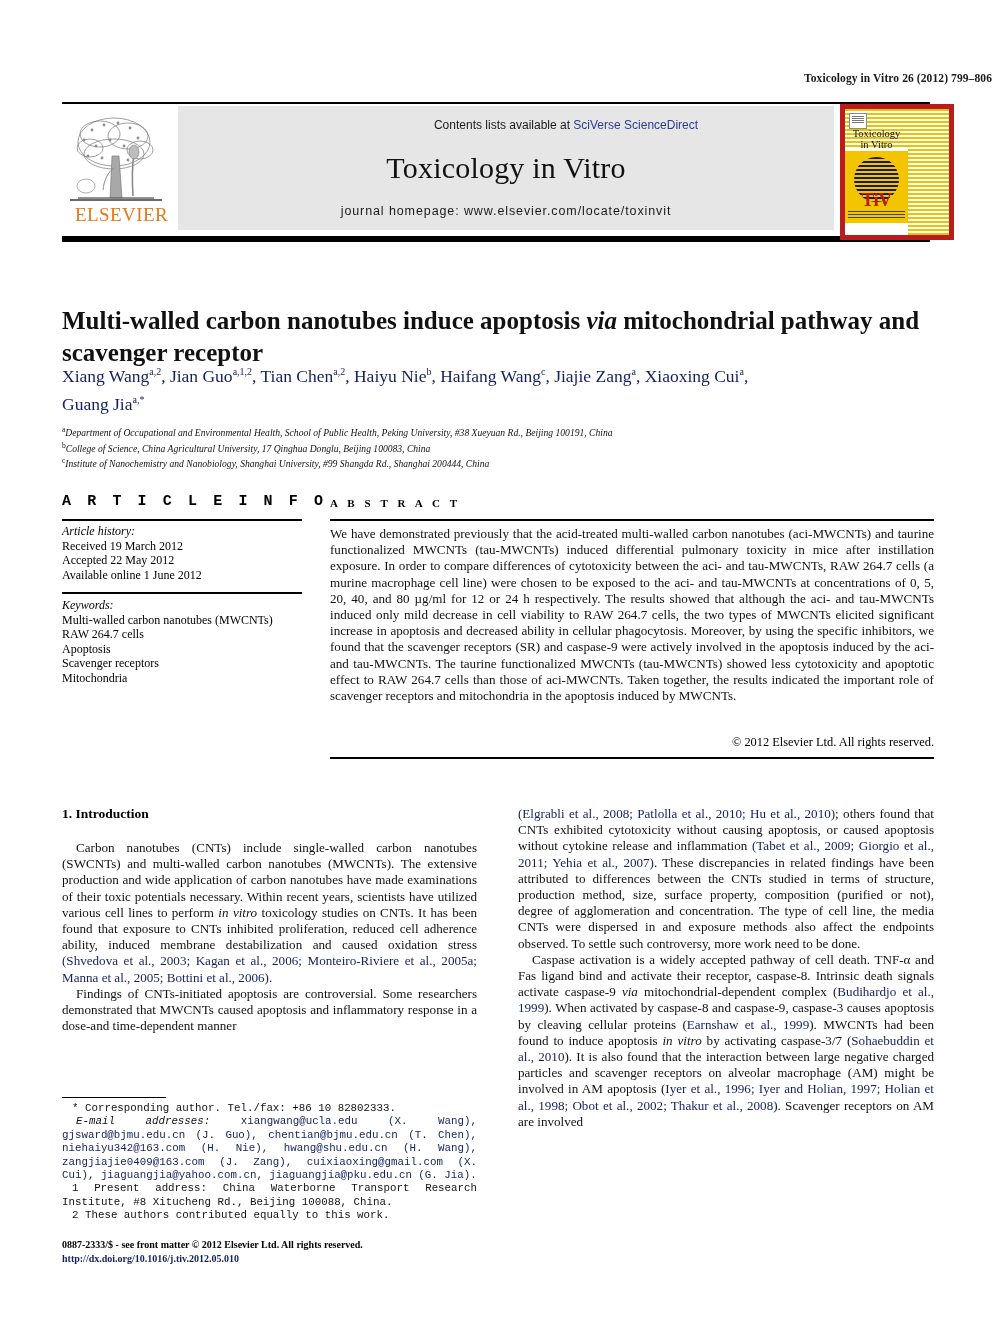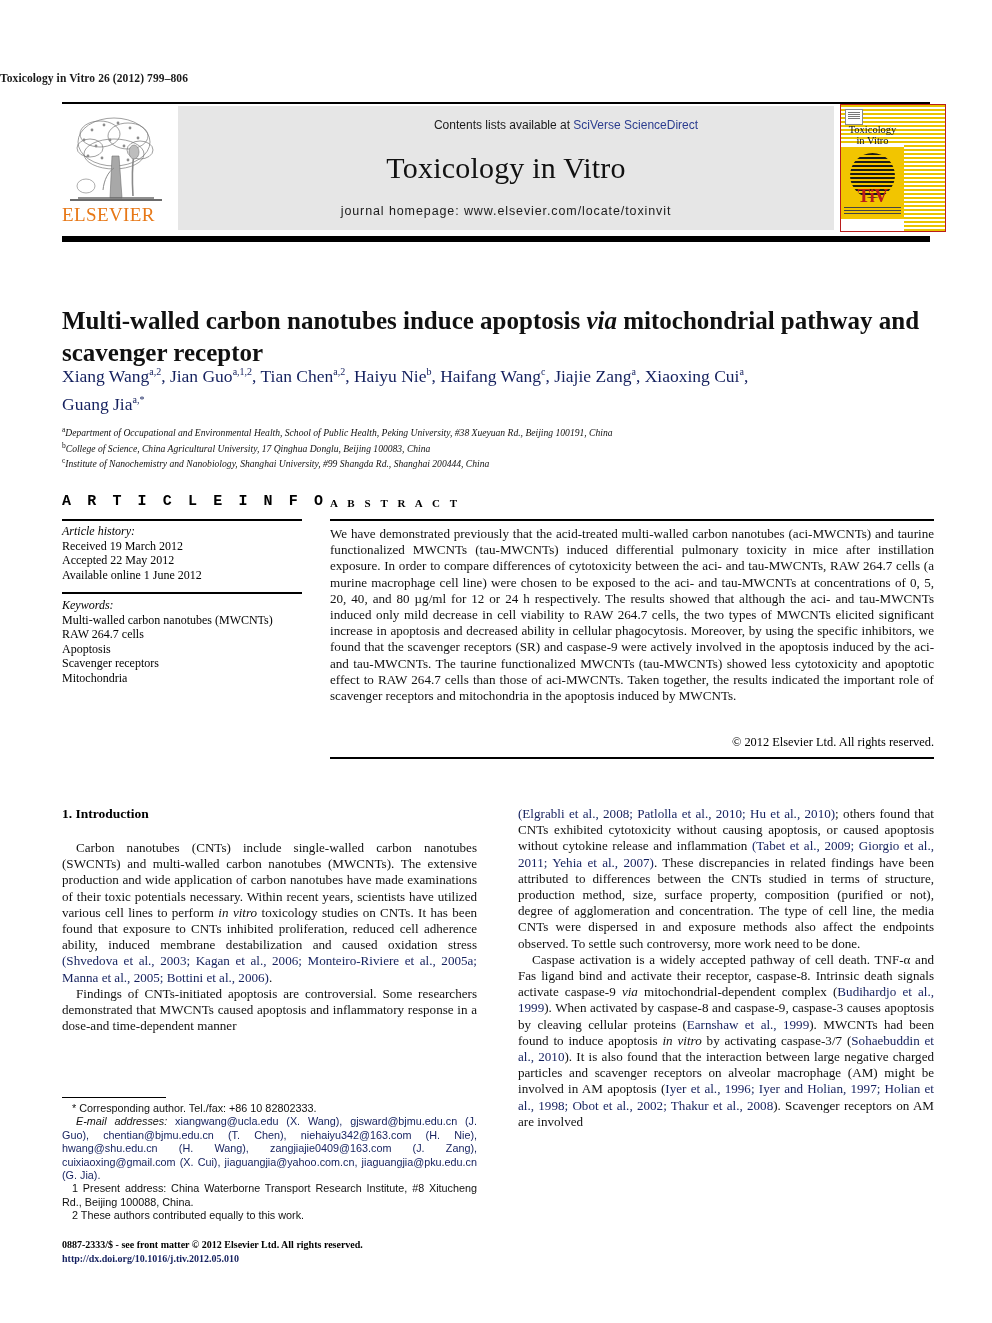--- a/index.html
+++ b/index.html
@@ -20,21 +20,21 @@
     left: 0; top: 0;
     width: 992px;
     height: 1323px;
   }
 
   
   .runninghead {
     position: absolute;
     left: 0; top: 72px;
     width: 992px;
-    text-align: left;
+    text-align: right;
     font-family: "Liberation Serif", serif;
     font-weight: bold;
     font-size: 11.5px;
     letter-spacing: 0.1px;
     color: #1a1a1a;
   }
 
   
   .masthead {
     position: absolute;
@@ -66,21 +66,21 @@
   .tree-box {
     position: absolute;
     left: 8px; top: 4px;
     width: 92px; height: 92px;
     overflow: hidden;
   }
   .elsevier-word {
     position: absolute;
     left: 0; top: 98px;
     width: 106px;
-    text-align: left;
+    text-align: right;
     font-family: "Liberation Serif", serif;
     font-size: 19px;
     letter-spacing: 0.4px;
     color: #E77817;
   }
   .tree-base {
     position: absolute;
     left: 8px; top: 93px;
     width: 92px; height: 2px;
     background: #6b6b6b;
@@ -126,21 +126,21 @@
     color: #1a1a1a;
   }
 
   
   .cover {
     position: absolute;
     left: 778px; top: 0px;
     width: 104px;
     height: 126px;
     background: #ffffff;
-    border: 1px solid #b91c1c;
+    border: 5px solid #b91c1c;
     overflow: hidden;
   }
   .cover-left {
     position: absolute;
     left: 0; top: 0;
     width: 63px; height: 100%;
     background: #ffffff;
   }
   .cover-stripes-top {
     position: absolute;
@@ -369,21 +369,21 @@
     position: absolute;
     left: 62px; top: 1097px;
     width: 104px;
     height: 1.2px;
     background: #000;
   }
   .footnotes {
     position: absolute;
     left: 62px; top: 1102px;
     width: 415px;
-    font-family: Liberation Sans, sans-serif;
+    font-family: Liberation Mono, monospace;
     font-size: 10.8px;
     line-height: 13.4px;
     text-align: justify;
     color: #111;
   }
   .footnotes p { margin: 0; }
   .footnotes .lbl { font-style: italic; }
   .mailto { color: #14205e; }
 
   .footer {

